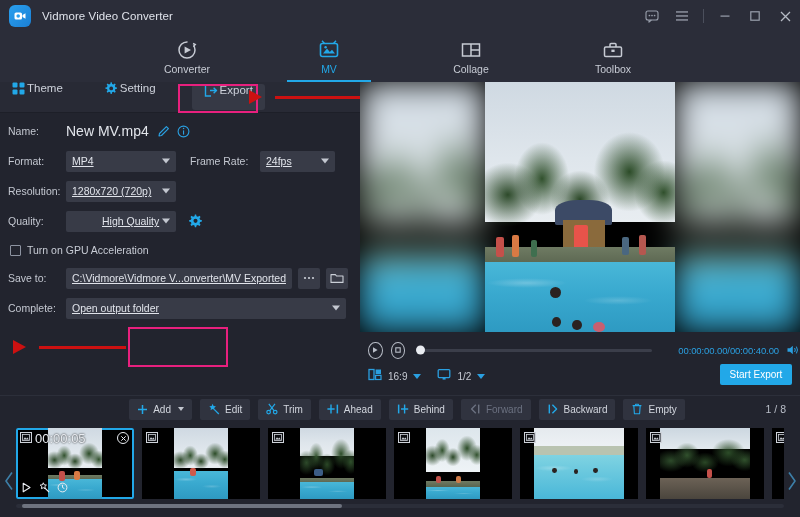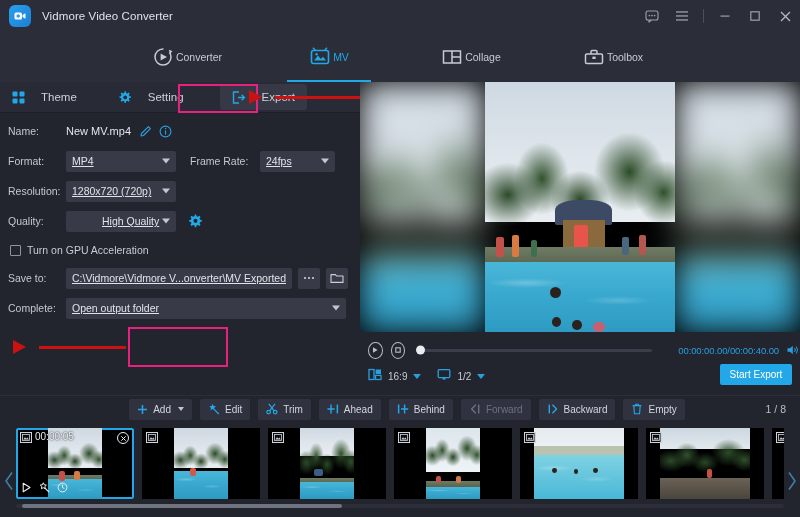--- a/index.html
+++ b/index.html
@@ -53,21 +53,21 @@
   
   .mainnav {
     position: absolute; top: 32px; left: 0;
     width: 800px; height: 50px;
     background: #2b2d39;
     display: flex; align-items: flex-start; justify-content: center;
     gap: 40px;
   }
   .navitem {
     width: 102px; height: 50px;
-    display: flex; 
+    display: flex; flex-direction: column;
     align-items: center; justify-content: center;
     gap: 2px;
     position: relative;
     color: #c7cbd4;
   }
   .navitem .nlabel { font-size: 10.5px; }
   .navitem.active { color: #22a8e8; }
   .navitem.active::after {
     content: ""; position: absolute;
     left: 9px; right: 9px; bottom: 0; height: 2px;
@@ -82,21 +82,21 @@
     background: #22242e;
   }
   .subtabs {
     position: absolute; top: 0; left: 0;
     width: 360px; height: 31px;
     background: #282a35;
     display: flex; align-items: center;
     border-bottom: 1px solid #1d1f28;
   }
   .subtab {
-    display: flex; align-items: center; gap: 16px;
+    display: flex; align-items: flex-start; gap: 2px;
     height: 31px; padding: 0 12px;
     font-size: 11.5px; color: #cdd1da;
   }
   .subtab.active {
     background: #363945;
     border-radius: 3px;
     height: 26px;
   }
   .subtab svg { display:block; }
   .subtab-wrap { position: relative; margin-left: 6px; }
@@ -109,21 +109,21 @@
   
   .form { position: absolute; top: 31px; left: 0; width: 360px; }
   .row {
     display: flex; align-items: center;
     height: 24px; margin-top: 6px;
     padding-left: 8px;
   }
   .lbl {
     width: 58px; font-size: 10.5px; color: #c3c7d0; flex: none;
   }
-  .valtext { font-size: 11px; color: #e2e5eb; }
+  .valtext { font-size: 14px; color: #e2e5eb; }
   .sel {
     height: 21px;
     background: #383b47;
     border-radius: 2px;
     display: flex; align-items: center;
     padding: 0 6px;
     font-size: 10.5px; color: #e0e3ea;
     position: relative;
     text-decoration: underline;
   }
@@ -355,21 +355,21 @@
   .th-wide .th-img { left: 14px; width: 90px; }
   .th-badge {
     position: absolute; left: 4px; top: 4px;
     width: 12px; height: 11px;
     border: 1px solid #cfd3da;
     background: rgba(20,22,28,.55);
     display:flex; align-items:center; justify-content:center;
   }
   .th-dur {
     position: absolute; left: 19px; top: 3px;
-    font-size: 10px; color: #e9ecf1;
+    font-size: 13px; color: #e9ecf1;
     text-shadow: 0 0 2px #000;
   }
   .th-close {
     position: absolute; right: 5px; top: 4px;
     width: 12px; height: 12px; border-radius: 50%;
     border: 1.2px solid #e9ecf1;
     display: flex; align-items: center; justify-content: center;
     color: #e9ecf1;
   }
   .th-tools {

